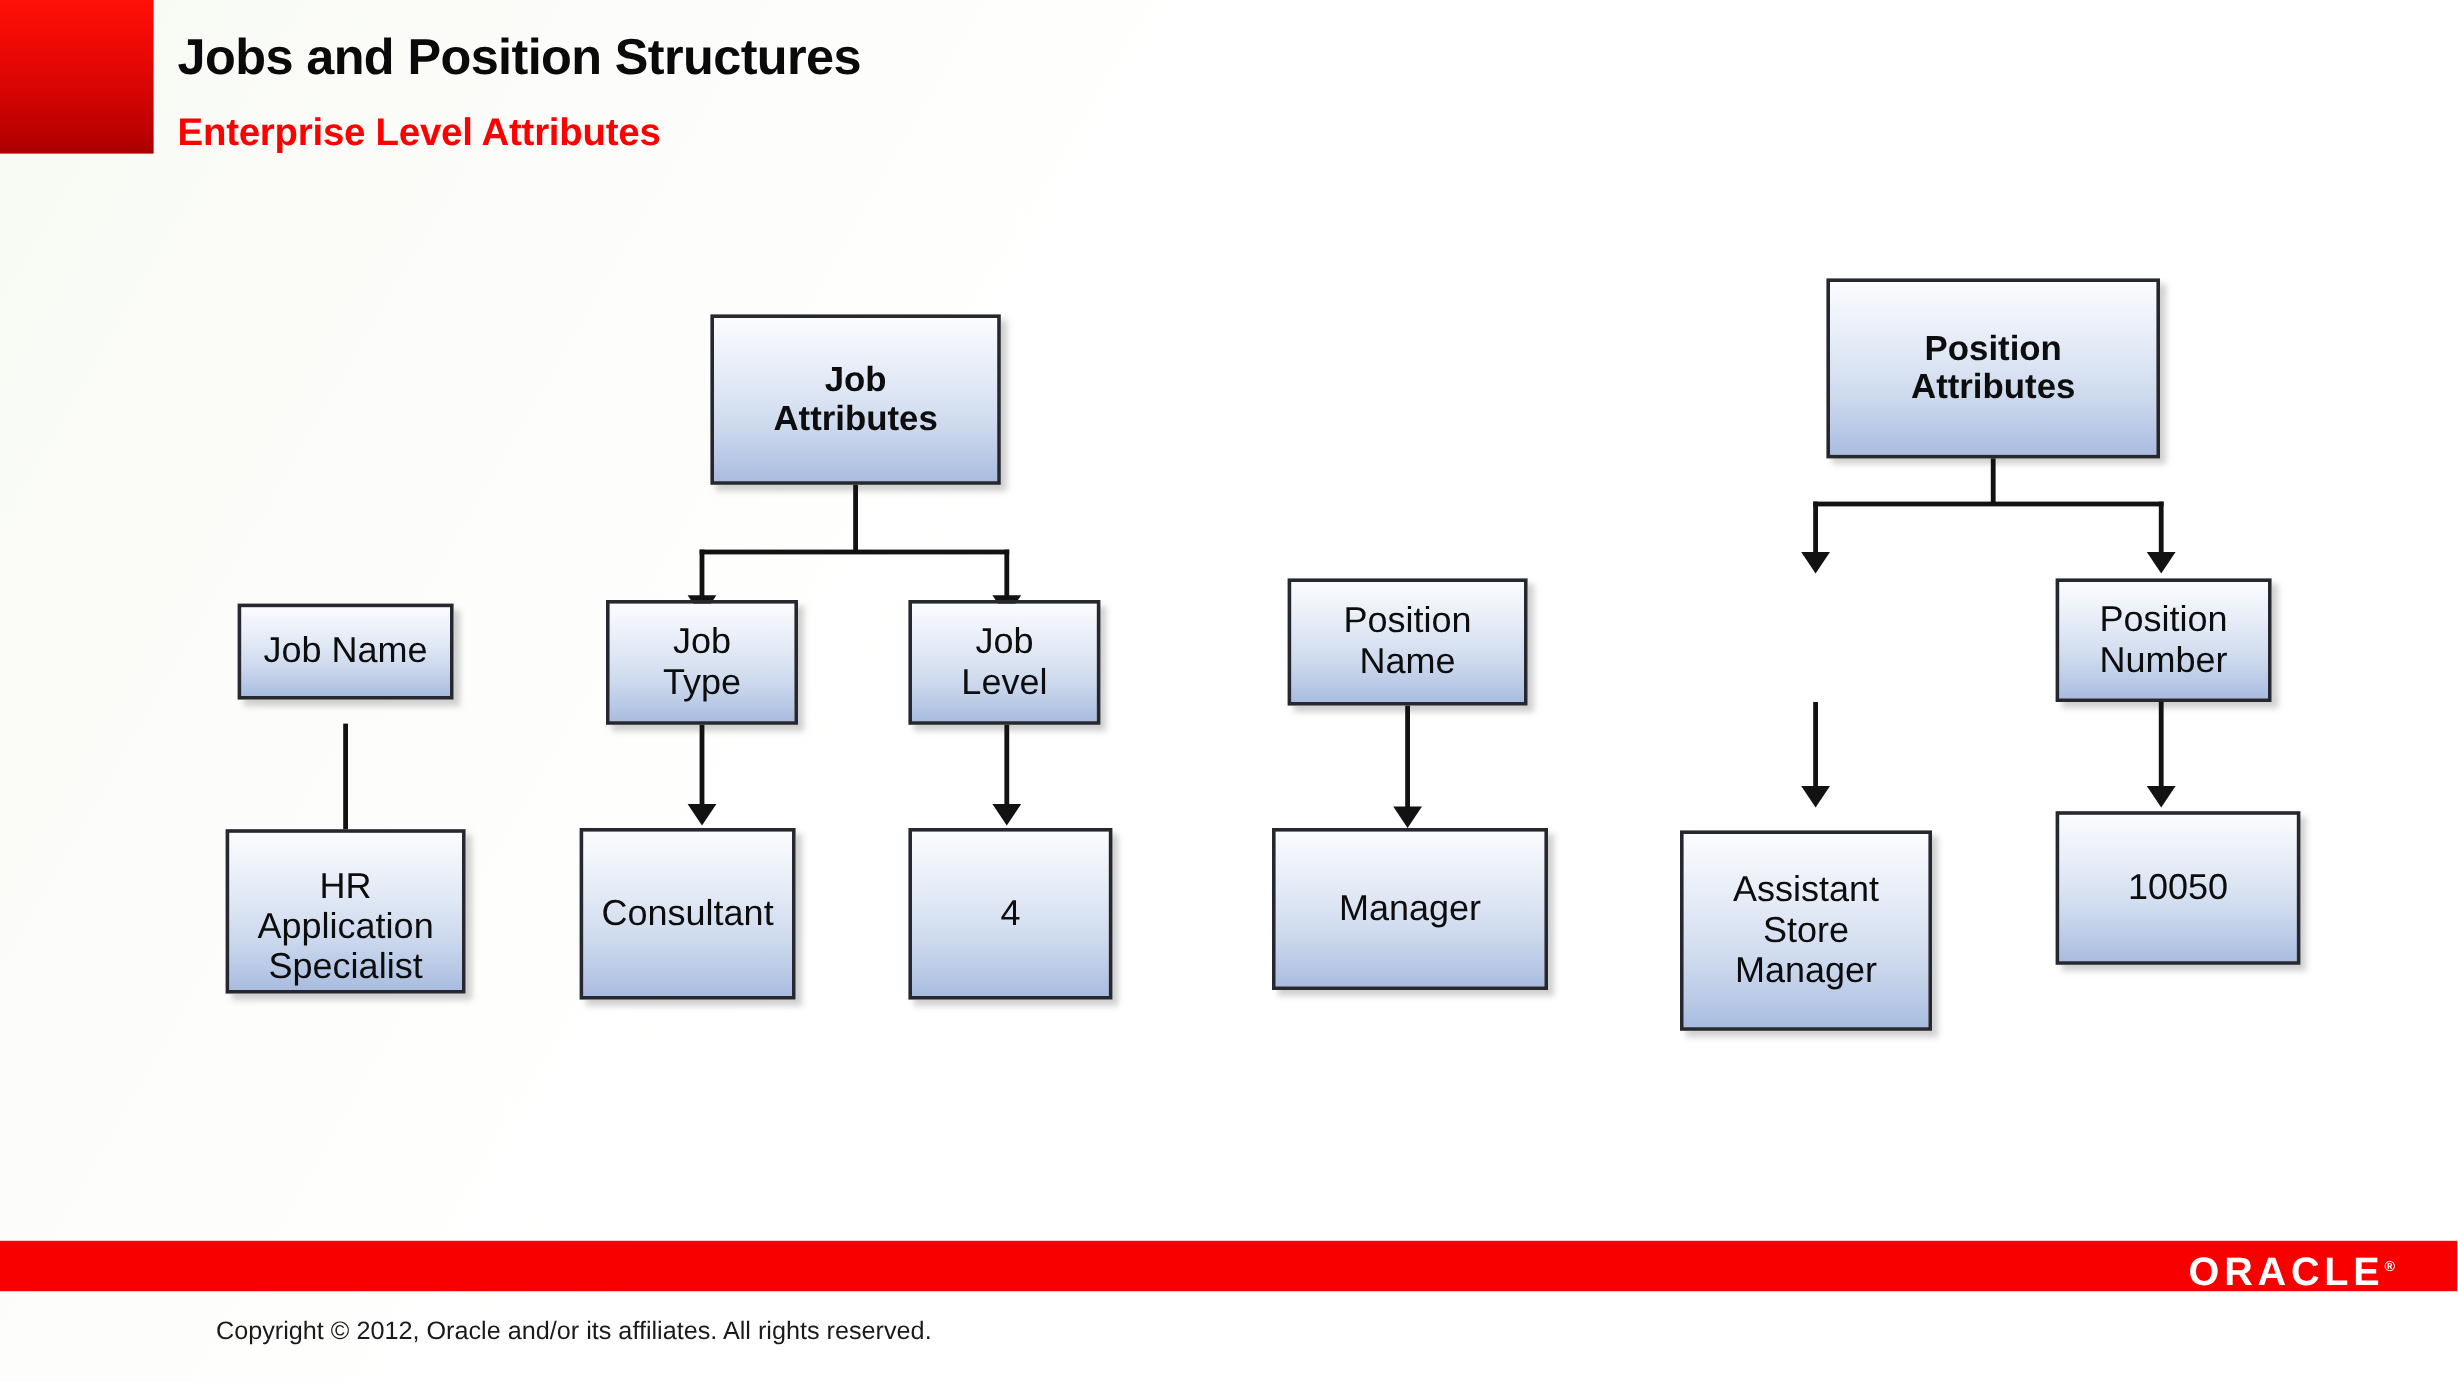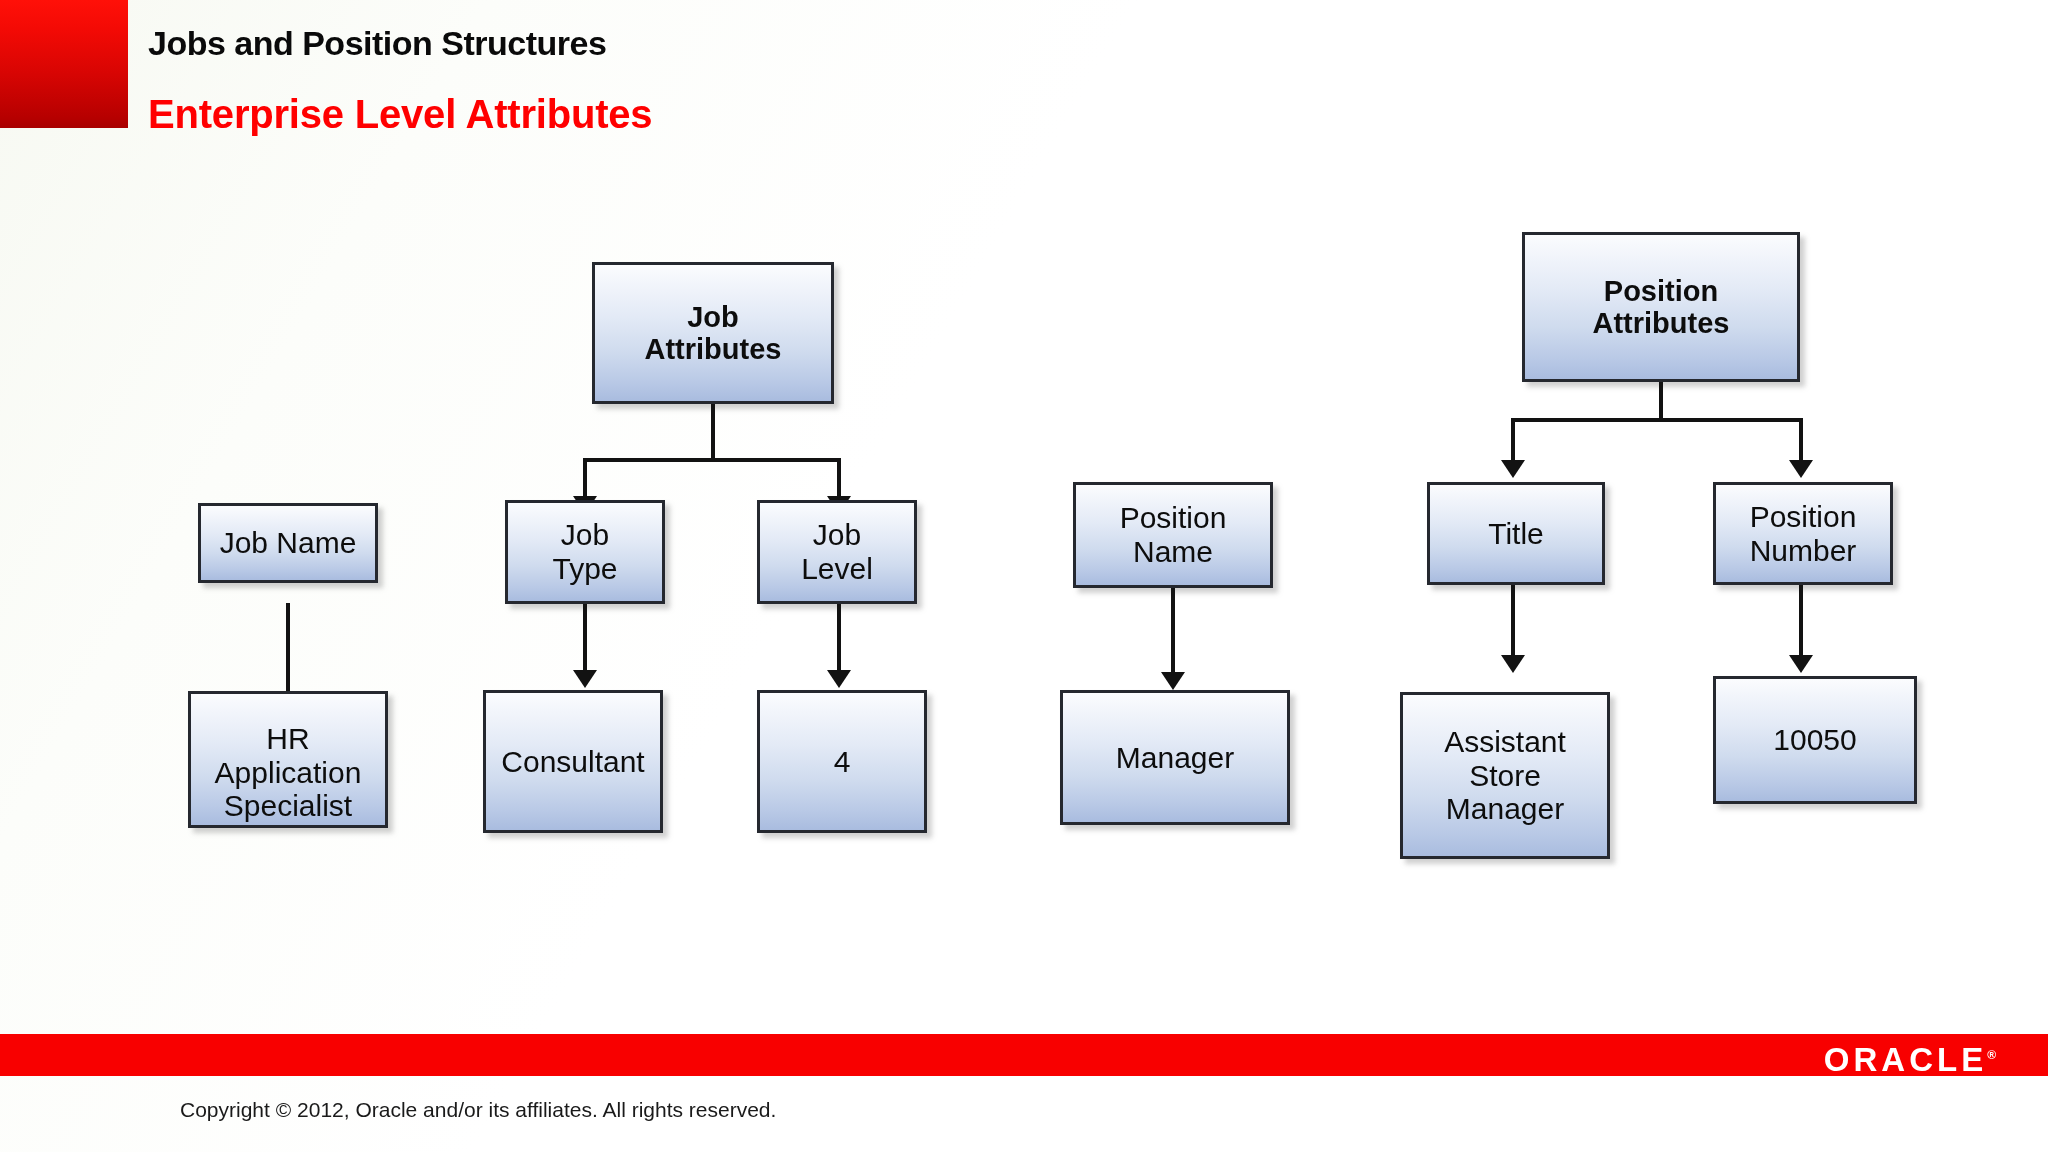--- a/index.html
+++ b/index.html
@@ -26,31 +26,31 @@
     width: 128px;
     height: 128px;
     background: linear-gradient(to bottom, #ff1008 0%, #f40a05 22%, #d70503 58%, #b60000 92%, #a80000 100%);
   }
 
   
   .title {
     position: absolute;
     left: 148px;
     top: 24px;
-    font-size: 34px;
+    font-size: 42px;
     font-weight: bold;
     color: #0a0a0a;
     letter-spacing: -0.5px;
     white-space: nowrap;
   }
   .subtitle {
     position: absolute;
     left: 148px;
     top: 92px;
-    font-size: 40px;
+    font-size: 32px;
     font-weight: bold;
     color: #ff0000;
     letter-spacing: -0.2px;
     white-space: nowrap;
   }
 
   
   .node {
     position: absolute;
     box-sizing: border-box;
@@ -206,23 +206,20 @@
   <div class="vline" style="left:1659px; top:382px; height:38px;"></div>
 
   <div class="hline" style="left:1511px; top:418px; width:292px;"></div>
 
   <div class="vline" style="left:1511px; top:418px; height:44px;"></div>
   <div class="arrowhead" style="left:1501px; top:460px;"></div>
 
   <div class="vline" style="left:1799px; top:418px; height:44px;"></div>
   <div class="arrowhead" style="left:1789px; top:460px;"></div>
 
-  <div class="node" style="left:1427px; top:482px; width:178px; height:103px;">
-    <span>Title</span>
-  </div>
   <div class="vline" style="left:1511px; top:585px; height:72px;"></div>
   <div class="arrowhead" style="left:1501px; top:655px;"></div>
 
   <div class="node" style="left:1400px; top:676px; width:210px; height:167px; flex-direction:column;margin-top:16px;">
     <span>Assistant</span>
     <span>Store</span>
     <span>Manager</span>
   </div>
 
   <div class="node" style="left:1713px; top:482px; width:180px; height:103px; flex-direction:column;">

